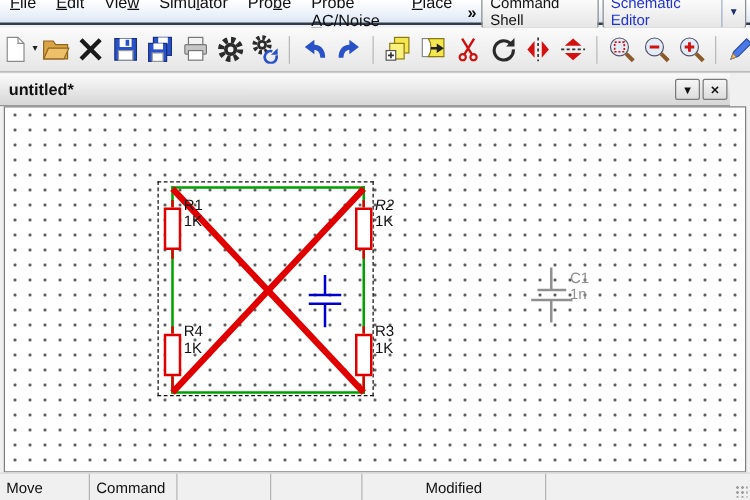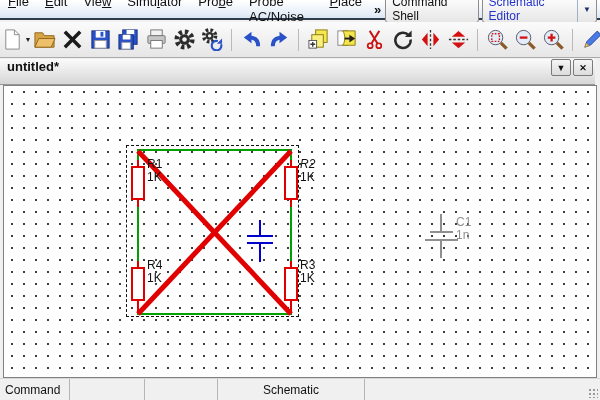--- a/index.html
+++ b/index.html
@@ -22,23 +22,23 @@
   .toolbar { position:absolute; top:22px; left:0; right:0; height:36px;
     background:linear-gradient(#fbfbfb,#e6e6e6); border-bottom:1px solid #aaa;
     display:flex; align-items:center; padding-left:3px; }
   .tbtn { width:26px; height:30px; display:flex; align-items:center; justify-content:center; position:relative; }
   .tbtn svg { width:23px; height:23px; }
   .tbtn .dd { font-size:7px; color:#222; margin-left:1px; }
   .tsep { width:9px; height:26px; position:relative; }
   .tsep::after { content:""; position:absolute; left:4px; top:2px; bottom:2px; width:1px; background:#b9b9b9; }
 
   
-  .doctitle { position:absolute; top:59px; left:0; right:5px; height:26px;
+  .doctitle { position:absolute; top:59px; left:0; right:16px; height:26px;
     background:linear-gradient(#fbfbfb,#d6d6d6); border-bottom:1px solid #979797;
-    display:flex; align-items:flex-start; }
+    display:flex; align-items:center; }
   .doctitle .ttl { font-size:13px; font-weight:bold; margin-left:7px; }
   .wbtns { margin-left:auto; display:flex; gap:2px; margin-right:2px; }
   .wbtn { width:20px; height:17px; border:1px solid #7a7a7a; border-radius:2px;
     background:linear-gradient(#f6f6f6,#dcdcdc); display:flex; align-items:center; justify-content:center;
     font-size:9px; font-weight:bold; color:#111; }
 
   
   .canvas { position:absolute; left:3px; top:85px; right:3px; bottom:22px;
     border:1px solid #808080; background-color:#ffffff; overflow:hidden;
     background-image:radial-gradient(circle, #3d3d3d 1px, transparent 1.2px);
@@ -327,19 +327,20 @@
   </svg>
 
   <svg class="abs" style="left:420px; top:126px;" width="36" height="48">
     <path d="M17 2 V20 M6 20 H29 M1 28 H34 M17 28 V46" stroke="var(--ghost)" stroke-width="2" fill="none"></path>
   </svg>
   <div class="abs ghost-lbl" style="left:452px; top:130px;">C1</div>
   <div class="abs ghost-lbl" style="left:452px; top:143px;">1n</div>
 </div>
 
 <div class="statusbar">
+  <div class="scell" style="width:72px;">Move</div>
   <div class="scell" style="width:70px;">Command</div>
   <div class="scell" style="width:75px;"></div>
   <div class="scell" style="width:73px;"></div>
-  <div class="scell center" style="width:147px;">Schematic</div>
+  <div class="scell center" style="width:147px;">Modified</div>
   <div class="scell" style="flex:1; border-right:none;"></div>
   <div class="grip"></div>
 </div>
 
 </body></html>

